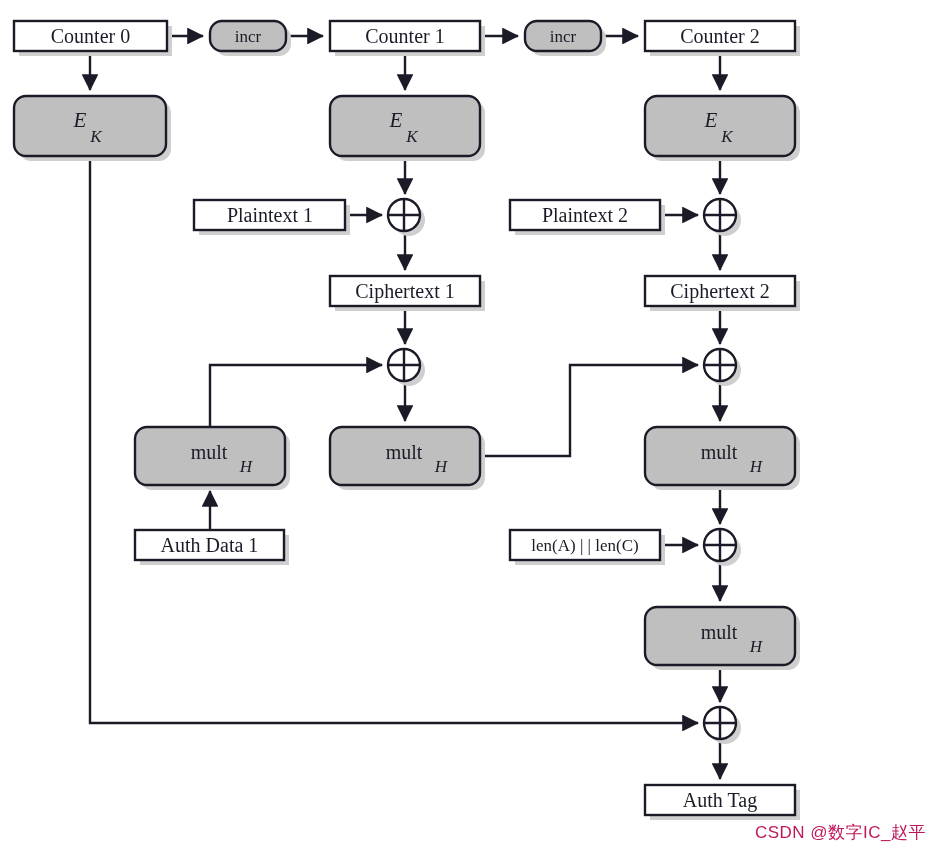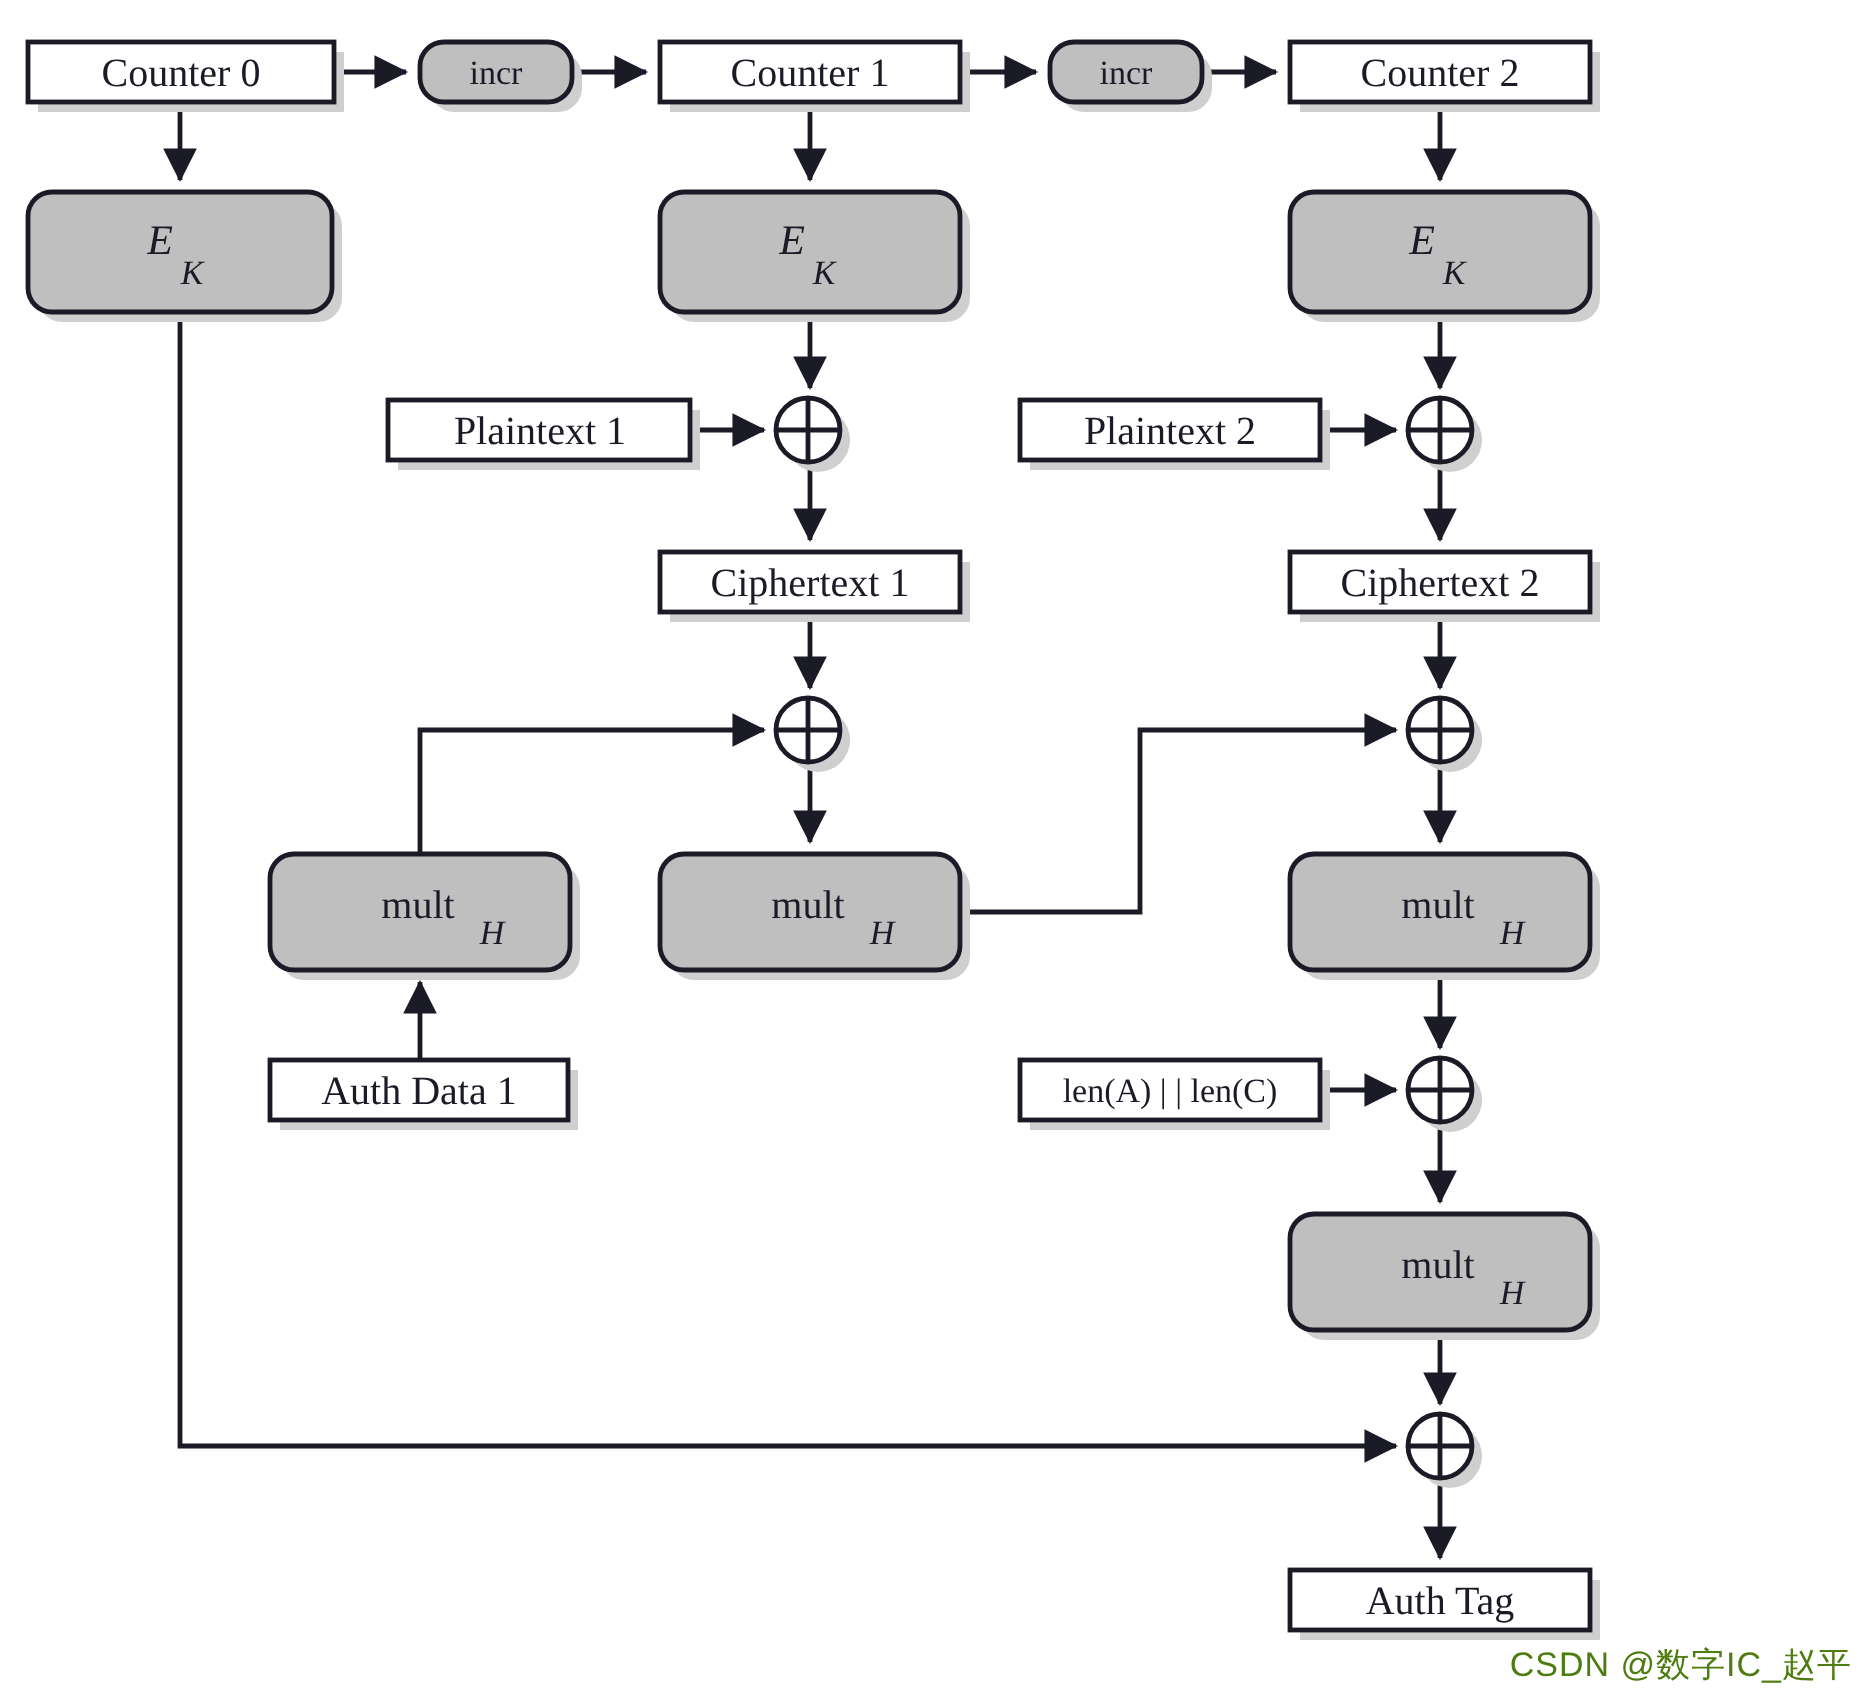--- a/index.html
+++ b/index.html
@@ -21,21 +21,21 @@
     top: 0;
     width: 936px;
     height: 852px;
   }
   .wm {
     position: absolute;
     right: 10px;
     bottom: 8px;
     font-family: "Liberation Sans", "DejaVu Sans", sans-serif;
     font-size: 17px;
-    color: #4d7c0f;
+    color: #be185d;
     letter-spacing: 0.5px;
     white-space: nowrap;
     user-select: none;
   }
   text { fill: #1b1b28; }
   .lbl  { font-size: 20px; }
   .lbl-sm { font-size: 17px; }
   .itl  { font-style: italic; font-size: 21px; }
   .itl-sub { font-style: italic; font-size: 17px; }
 </style>

